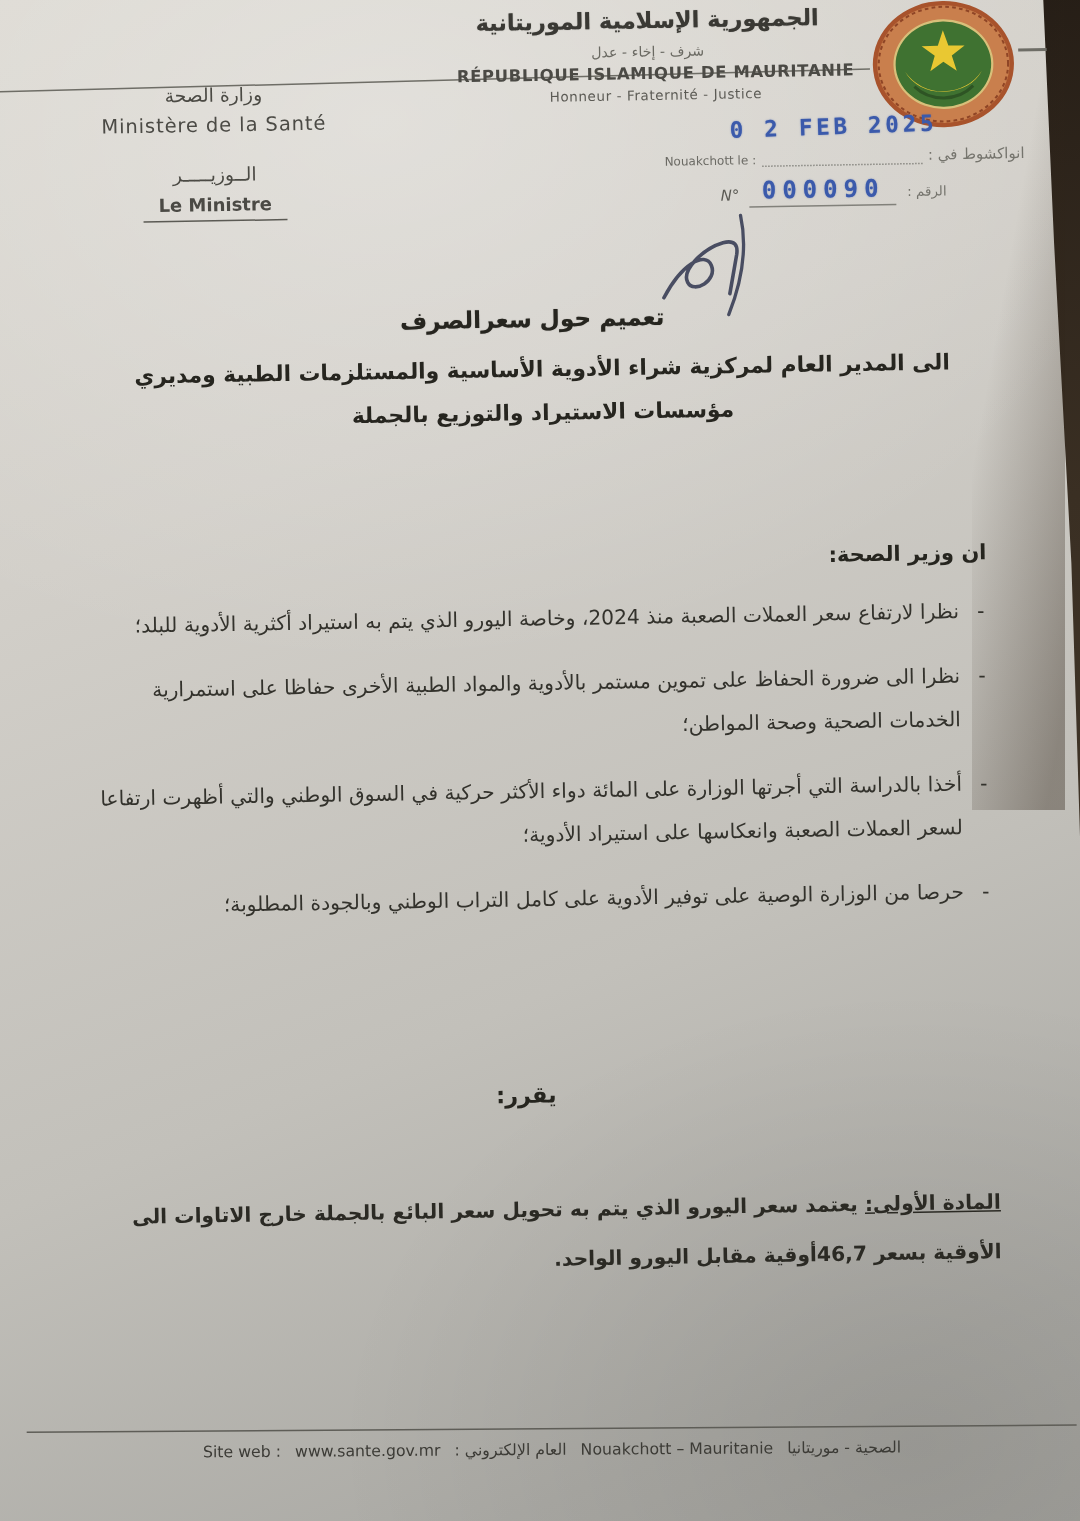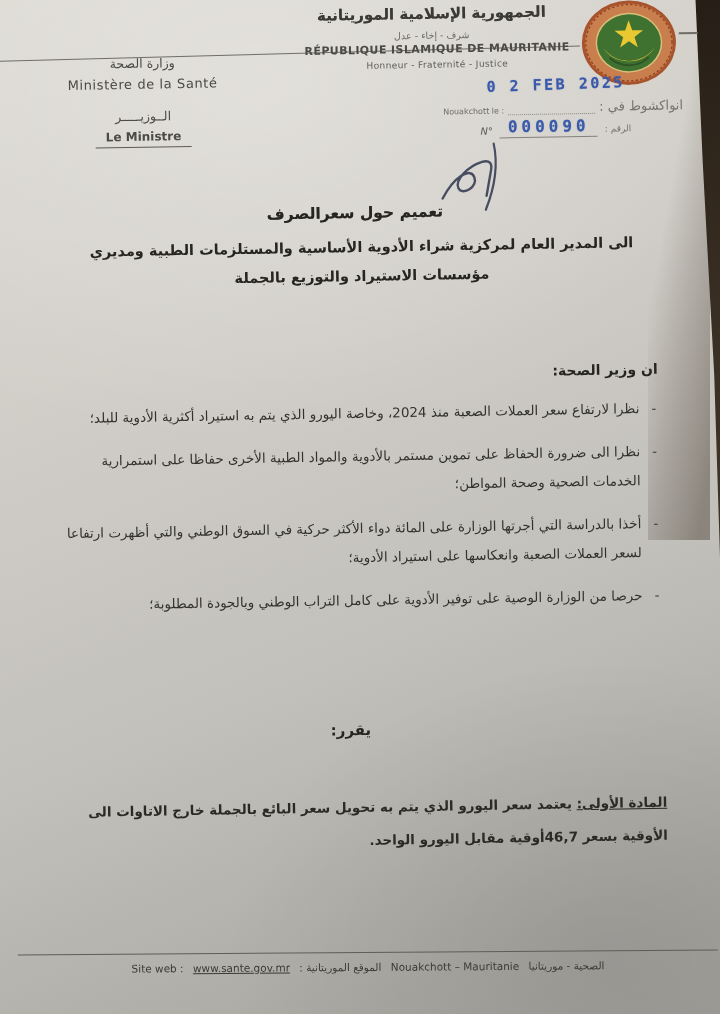--- a/index.html
+++ b/index.html
@@ -38,21 +38,21 @@
   .minister-ar{top:105px;left:90px;width:120px;font-size:12.5px;color:#4b4a44;}
   .minister-fr{top:126px;left:88px;width:124px;font-size:12px;font-weight:bold;color:#4b4a45;}
   .minister-fr span{display:inline-block;border-bottom:1.2px solid #5b5a54;padding:0 10px 3px;}
 
   .stamp-date{top:79px;left:478px;width:170px;font-family:"DejaVu Sans Mono","Liberation Mono",monospace;
     font-size:15px;font-weight:bold;letter-spacing:2.5px;color:#3b5aab;transform:rotate(-1deg);
     text-shadow:0 0 1.1px rgba(59,90,171,.65);white-space:nowrap;}
   .date-row{top:103px;left:450px;width:240px;display:flex;align-items:flex-end;gap:4px;color:#6b6a64;}
   .date-row .lbl-fr{font-size:8px;white-space:nowrap;}
   .date-row .rule{flex:1;border-bottom:1px dotted #8a8983;height:10px;}
-  .date-row .lbl-ar{font-size:13px;white-space:nowrap;color:#75746d;}
+  .date-row .lbl-ar{font-size:10px;white-space:nowrap;color:#75746d;}
   .num-row{top:120px;left:487px;width:205px;display:flex;align-items:flex-end;gap:7px;color:#5c5b55;}
   .num-row .no{font-size:10px;font-style:italic;padding-bottom:2px;}
   .num-row .val{font-family:"DejaVu Sans Mono","Liberation Mono",monospace;font-size:16px;font-weight:bold;
     letter-spacing:4px;color:#3b5aab;border-bottom:1.2px solid #82817b;padding:0 8px 1px;
     text-shadow:0 0 1.1px rgba(59,90,171,.6);}
   .num-row .lbl-ar{font-size:9px;padding-bottom:3px;color:#75746d;text-align:center;}
 
   .subject-title{top:204px;left:160px;width:400px;font-size:15.5px;font-weight:bold;color:#26251f;}
   .addressee{top:233px;left:68px;width:596px;font-size:14.5px;font-weight:bold;line-height:29px;color:#26251f;}
   .intro{top:366px;right:60px;font-size:14px;font-weight:bold;color:#26251f;}
@@ -61,21 +61,21 @@
   .bullets .item{position:relative;padding-right:17px;margin-bottom:13px;text-align:right;}
   .bullets .marker{position:absolute;right:0;top:0;}
 
   .decision{top:721px;left:140px;width:414px;font-size:15px;font-weight:bold;color:#26251f;}
   .article{top:791px;right:58px;left:58px;direction:rtl;font-size:13.5px;font-weight:bold;
     line-height:33px;text-align:right;color:#2b2a24;}
   .article .label{text-decoration:underline;}
 
   .footer-rule{top:952px;left:10px;width:700px;height:1.2px;background:#5e5d57;transform:rotate(.6deg);}
   .footer-text{top:961px;left:0;width:720px;font-size:10.5px;color:#3c3b36;transform:rotate(.6deg);}
-  .footer-text .url{text-decoration:underline;}
+  .footer-text .url{}
   .footer-text span{margin:0 3px;}
 
   .emblem{top:3px;left:588px;width:98px;height:89px;}
   .signature{top:140px;left:438px;width:90px;height:80px;}
 </style>
 </head>
 <body>
 
 <div class="paper"></div>
 <div class="edge-shade"></div>
@@ -151,18 +151,18 @@
 
   <div class="abs decision ctr ar">يقرر:</div>
   <div class="abs article ar">
     <span class="label">المادة الأولى:</span><span> يعتمد سعر اليورو الذي يتم به تحويل سعر البائع بالجملة خارج الاتاوات الى الأوقية بسعر 46,7أوقية مقابل اليورو الواحد.</span>
   </div>
 
   <div class="abs footer-rule"></div>
   <div class="abs footer-text ctr">
     <span>Site web :</span>
     <span class="url">www.sante.gov.mr</span>
-    <span class="ar">الموقع الموريتانية :</span>
+    <span class="ar">العام الإلكتروني :</span>
     <span>Nouakchott – Mauritanie</span>
     <span class="ar">الصحية - موريتانيا</span>
   </div>
 
 </div>
 
 </body></html>

